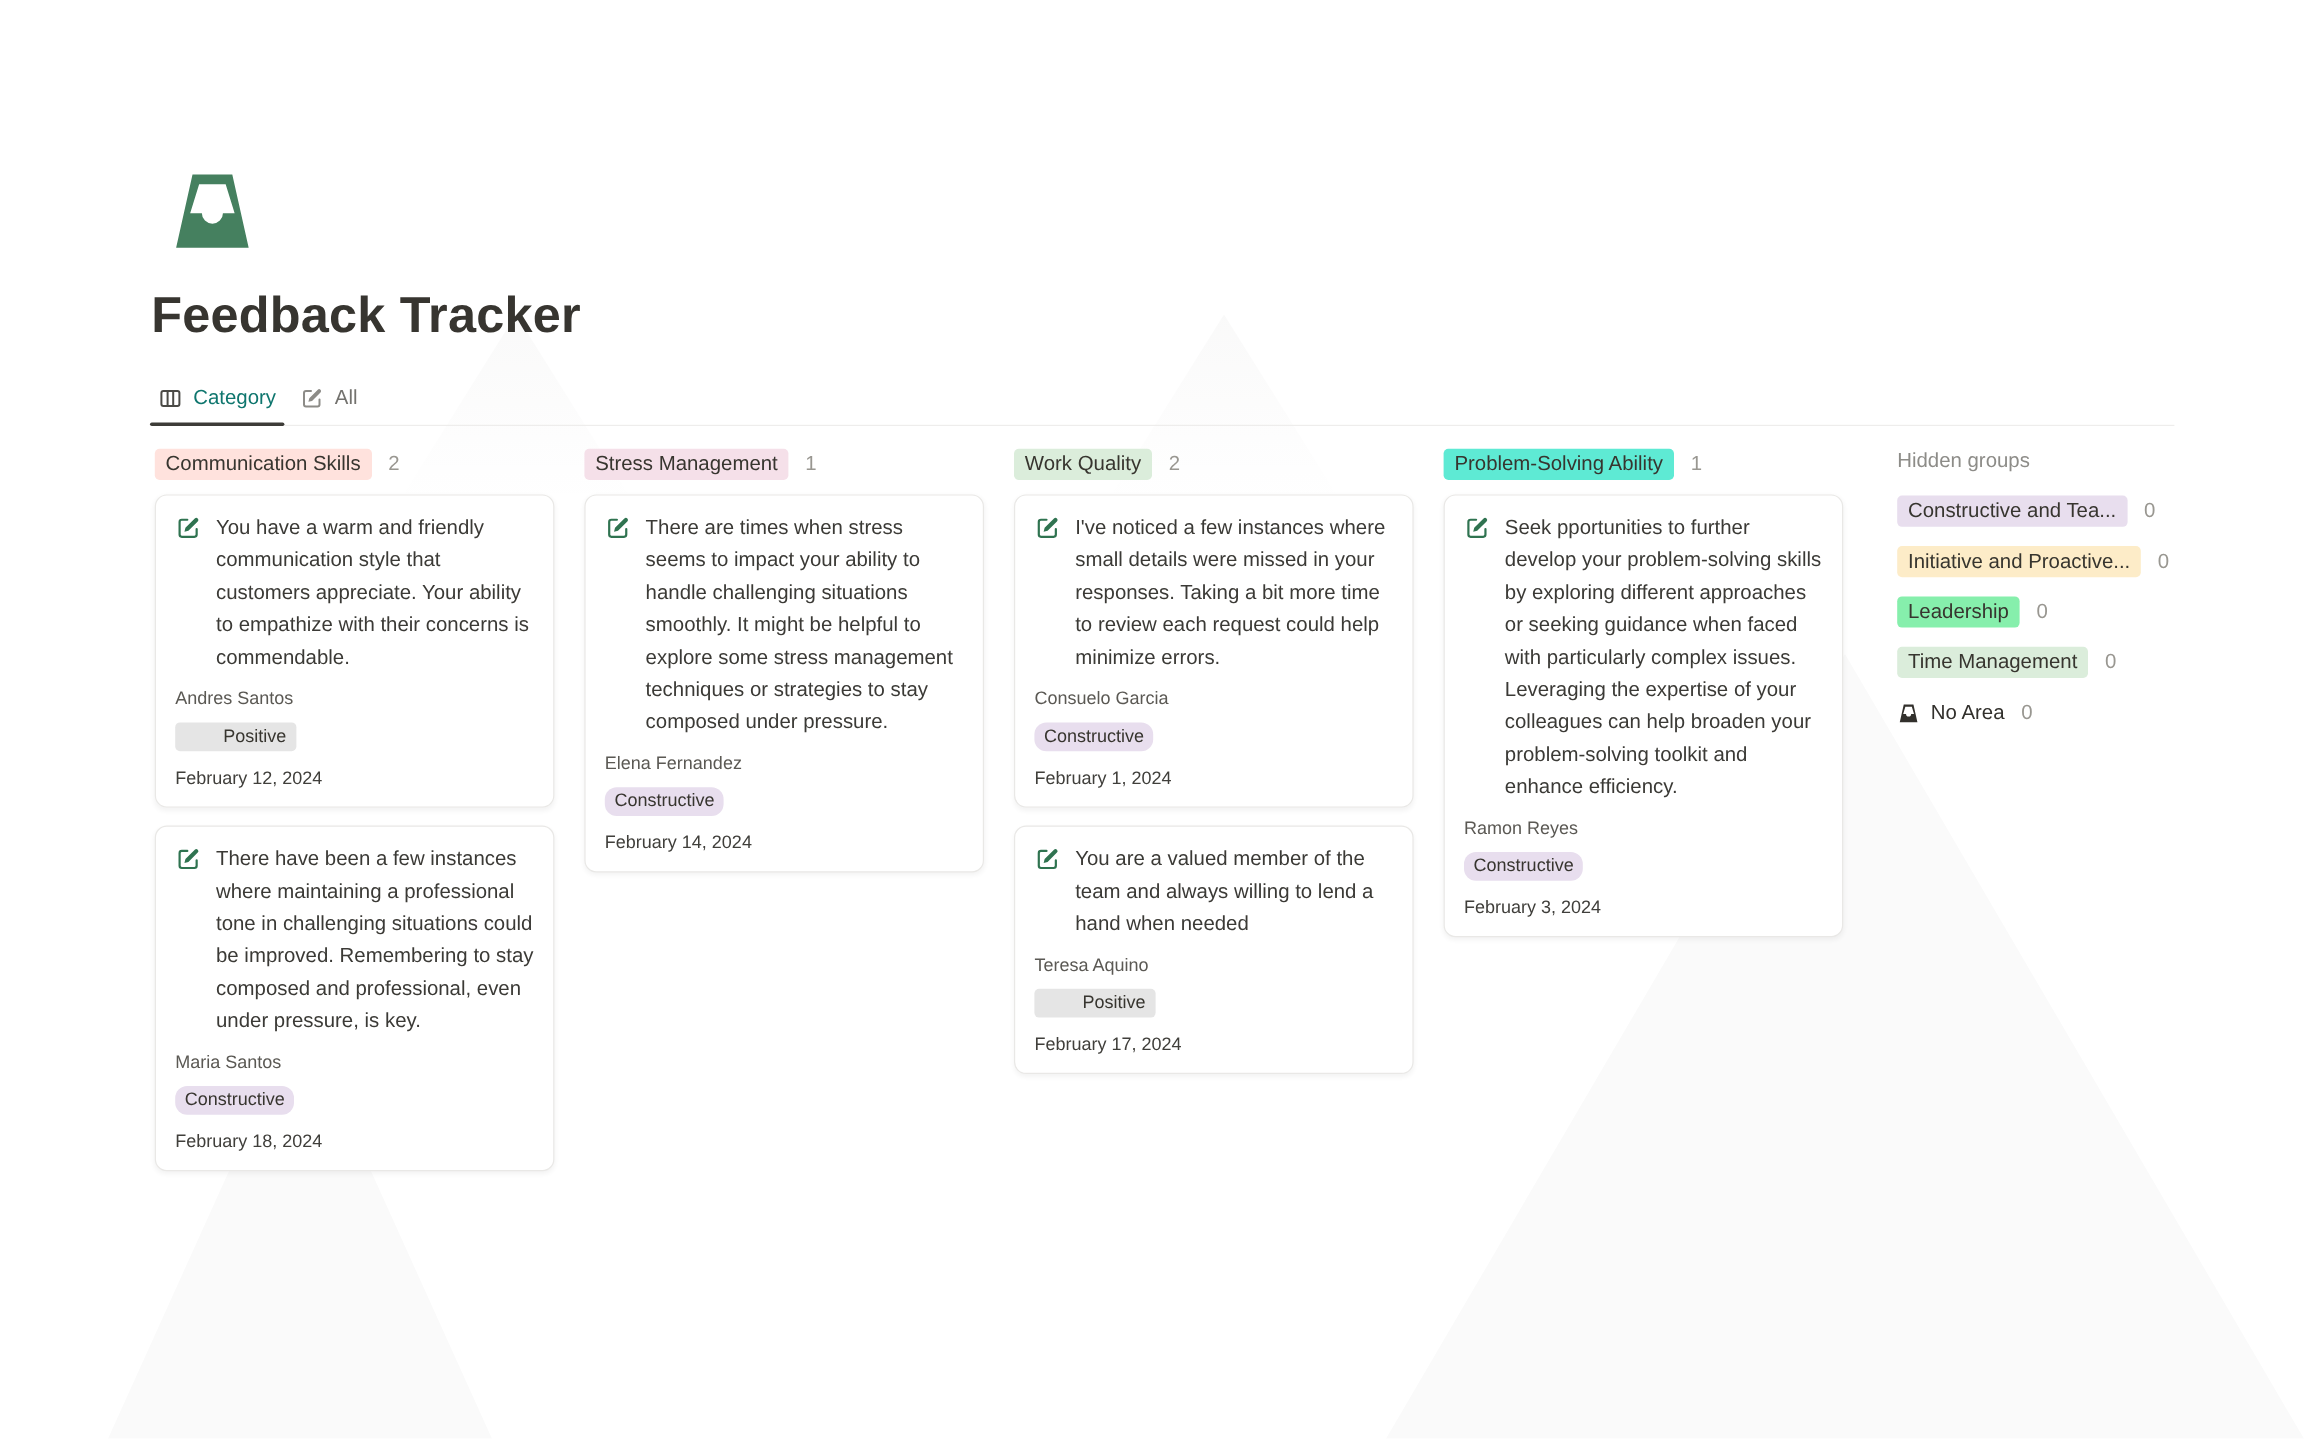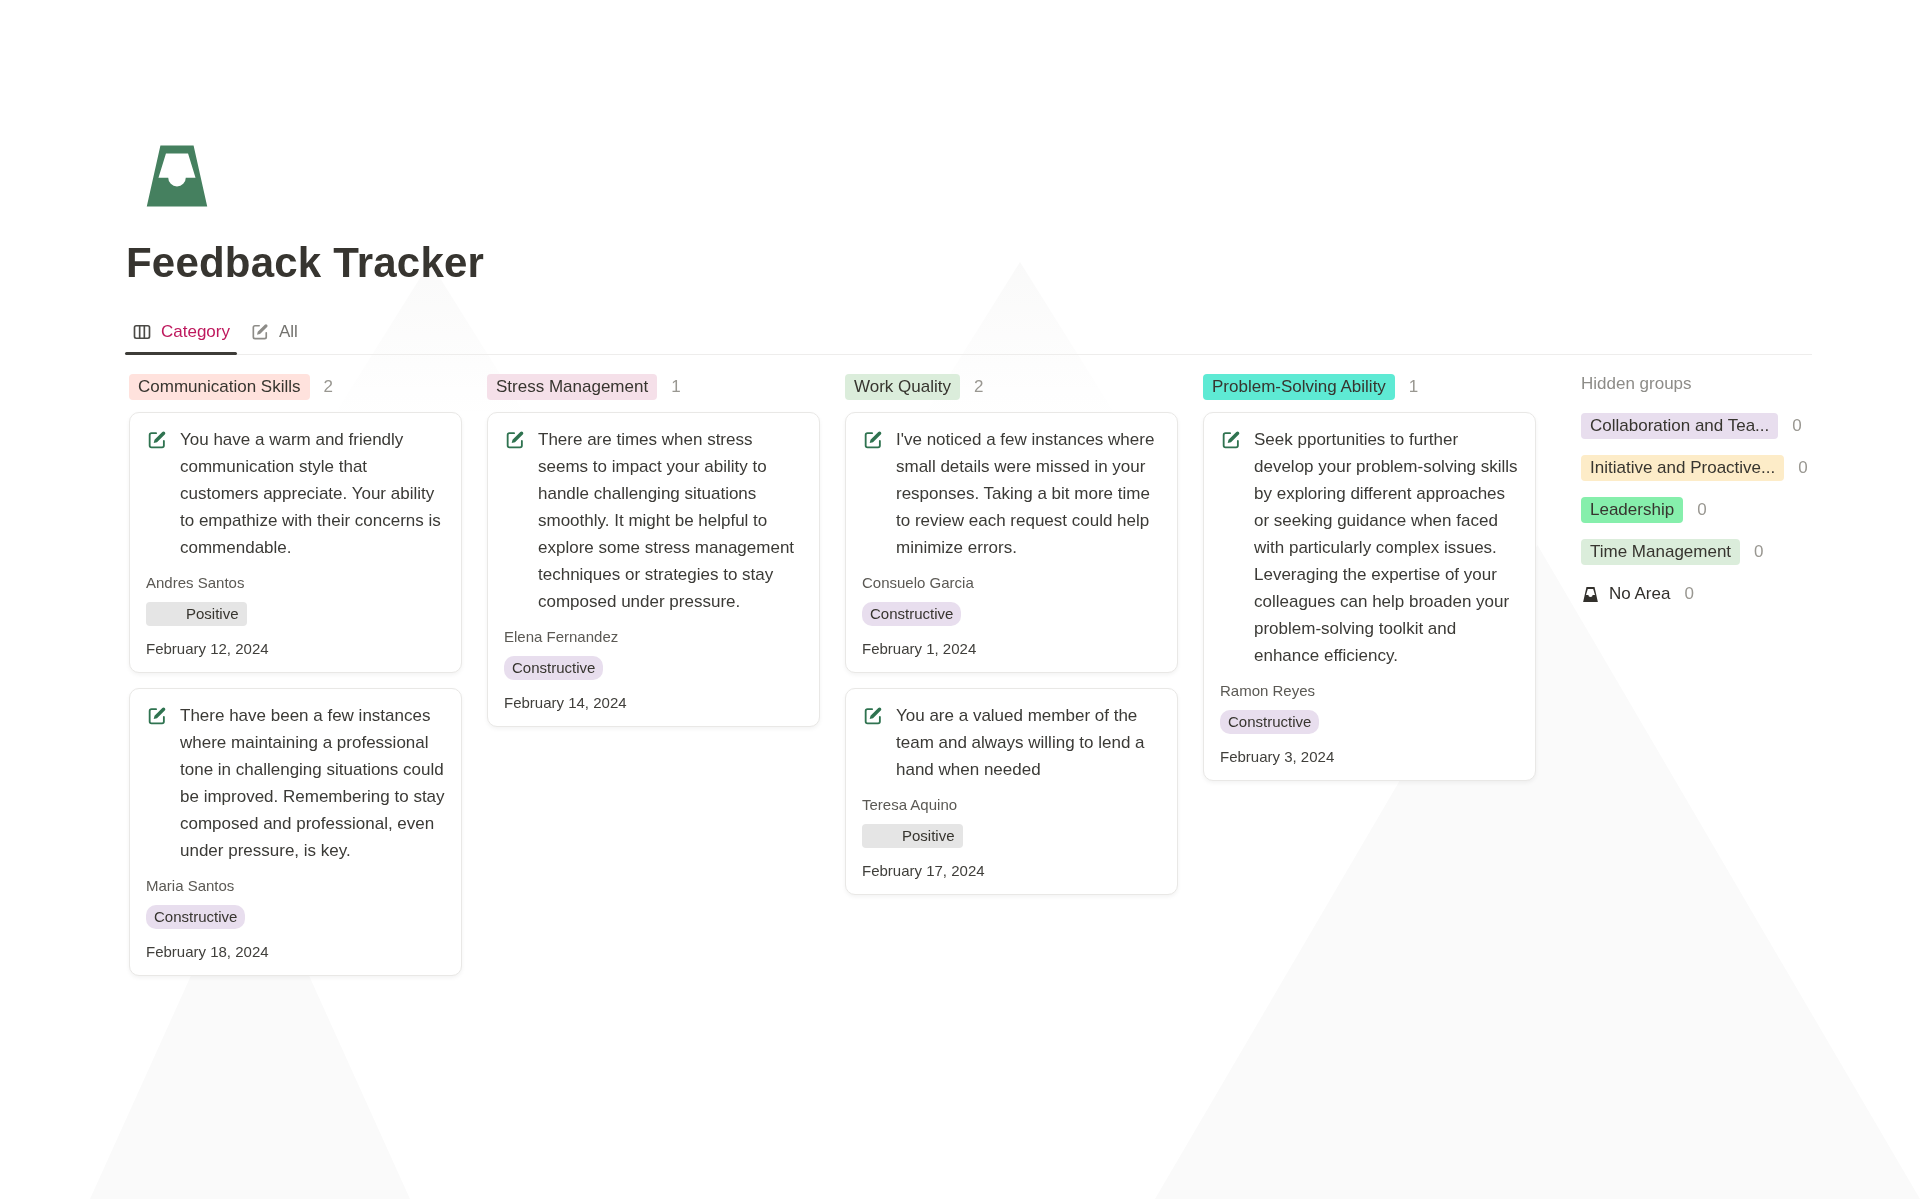--- a/index.html
+++ b/index.html
@@ -39,21 +39,21 @@
     border-bottom: 1px solid #eeedec;
   }
   .tab {
     position: relative;
     display: flex; align-items: center; gap: 9px;
     padding: 7px 3px 12px 3px;
     font-size: 17px; color: #73726e; cursor: pointer;
   }
   .tab .tab-icon { width: 20px; height: 20px; color: #8d8c88; display: inline-flex; }
   .tab .tab-icon svg { width: 100%; height: 100%; }
-  .tab.active { color: #be185d; }
+  .tab.active { color: #0f766e; }
   .tab.active .tab-icon { color: #4b4a46; }
   .tab.active::after {
     content: ""; position: absolute; left: -4px; right: -4px; bottom: -1px;
     height: 3px; background: #3d3c38; border-radius: 2px;
   }
 
   .board { display: flex; align-items: flex-start; margin-top: 19px; }
   .column { width: 333px; margin-right: 25px; flex: none; }
 
   .col-header { display: flex; align-items: center; height: 26px; margin-bottom: 12px; }
@@ -259,21 +259,21 @@
         </div>
         <div class="card-author">Ramon Reyes</div>
         <div class="tag-row"><span class="tag tag-purple">Constructive</span></div>
         <div class="card-date">February 3, 2024</div>
       </article>
     </div>
 
     <aside class="hidden-groups">
       <div class="hg-label">Hidden groups</div>
       <div class="hg-item">
-        <span class="badge badge-purple">Collaboration and Tea...</span>
+        <span class="badge badge-purple">Constructive and Tea...</span>
         <span class="count">0</span>
       </div>
       <div class="hg-item">
         <span class="badge badge-yellow">Initiative and Proactive...</span>
         <span class="count">0</span>
       </div>
       <div class="hg-item">
         <span class="badge badge-orange">Leadership</span>
         <span class="count">0</span>
       </div>

